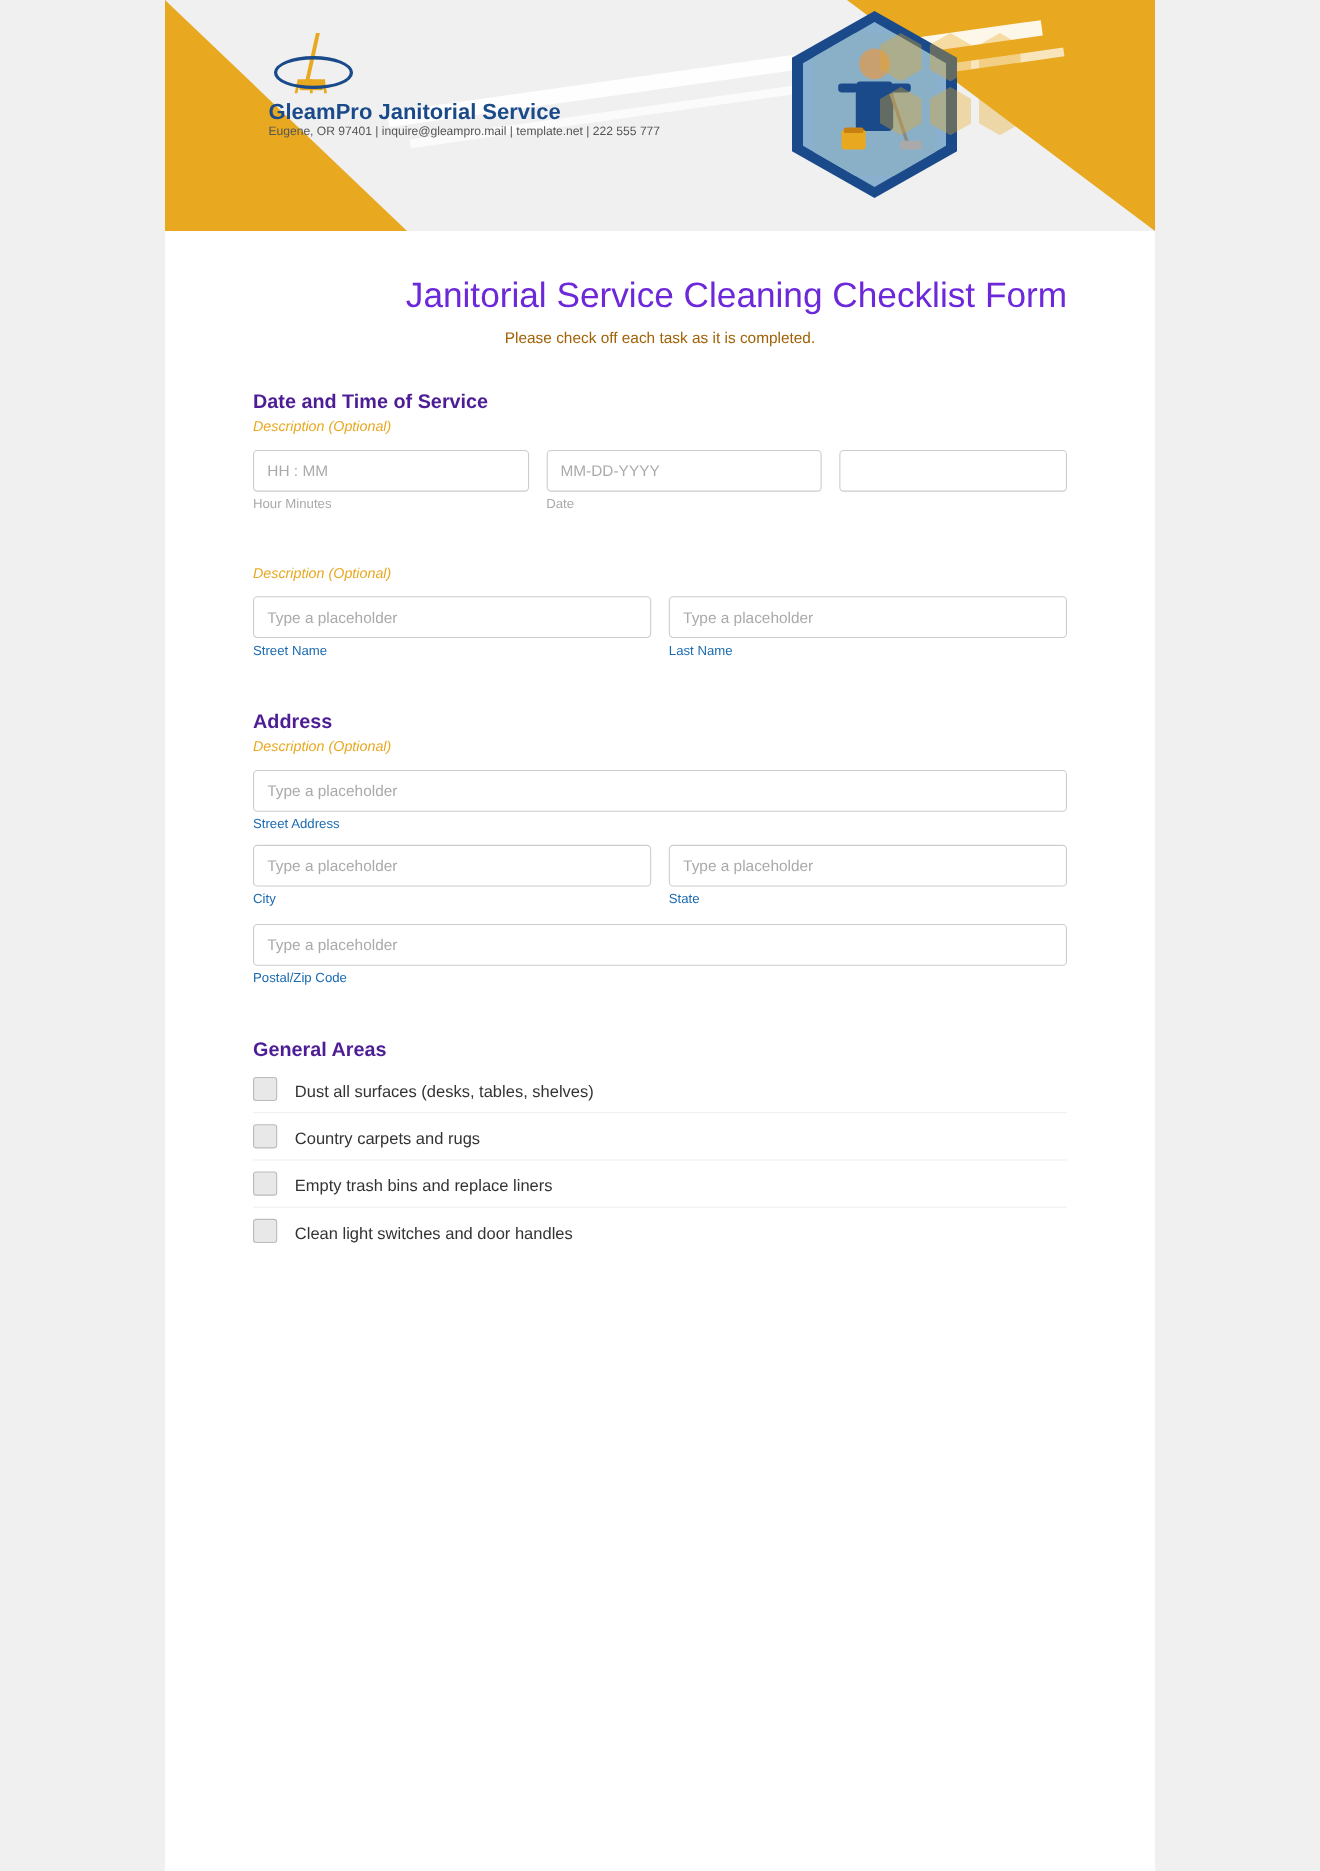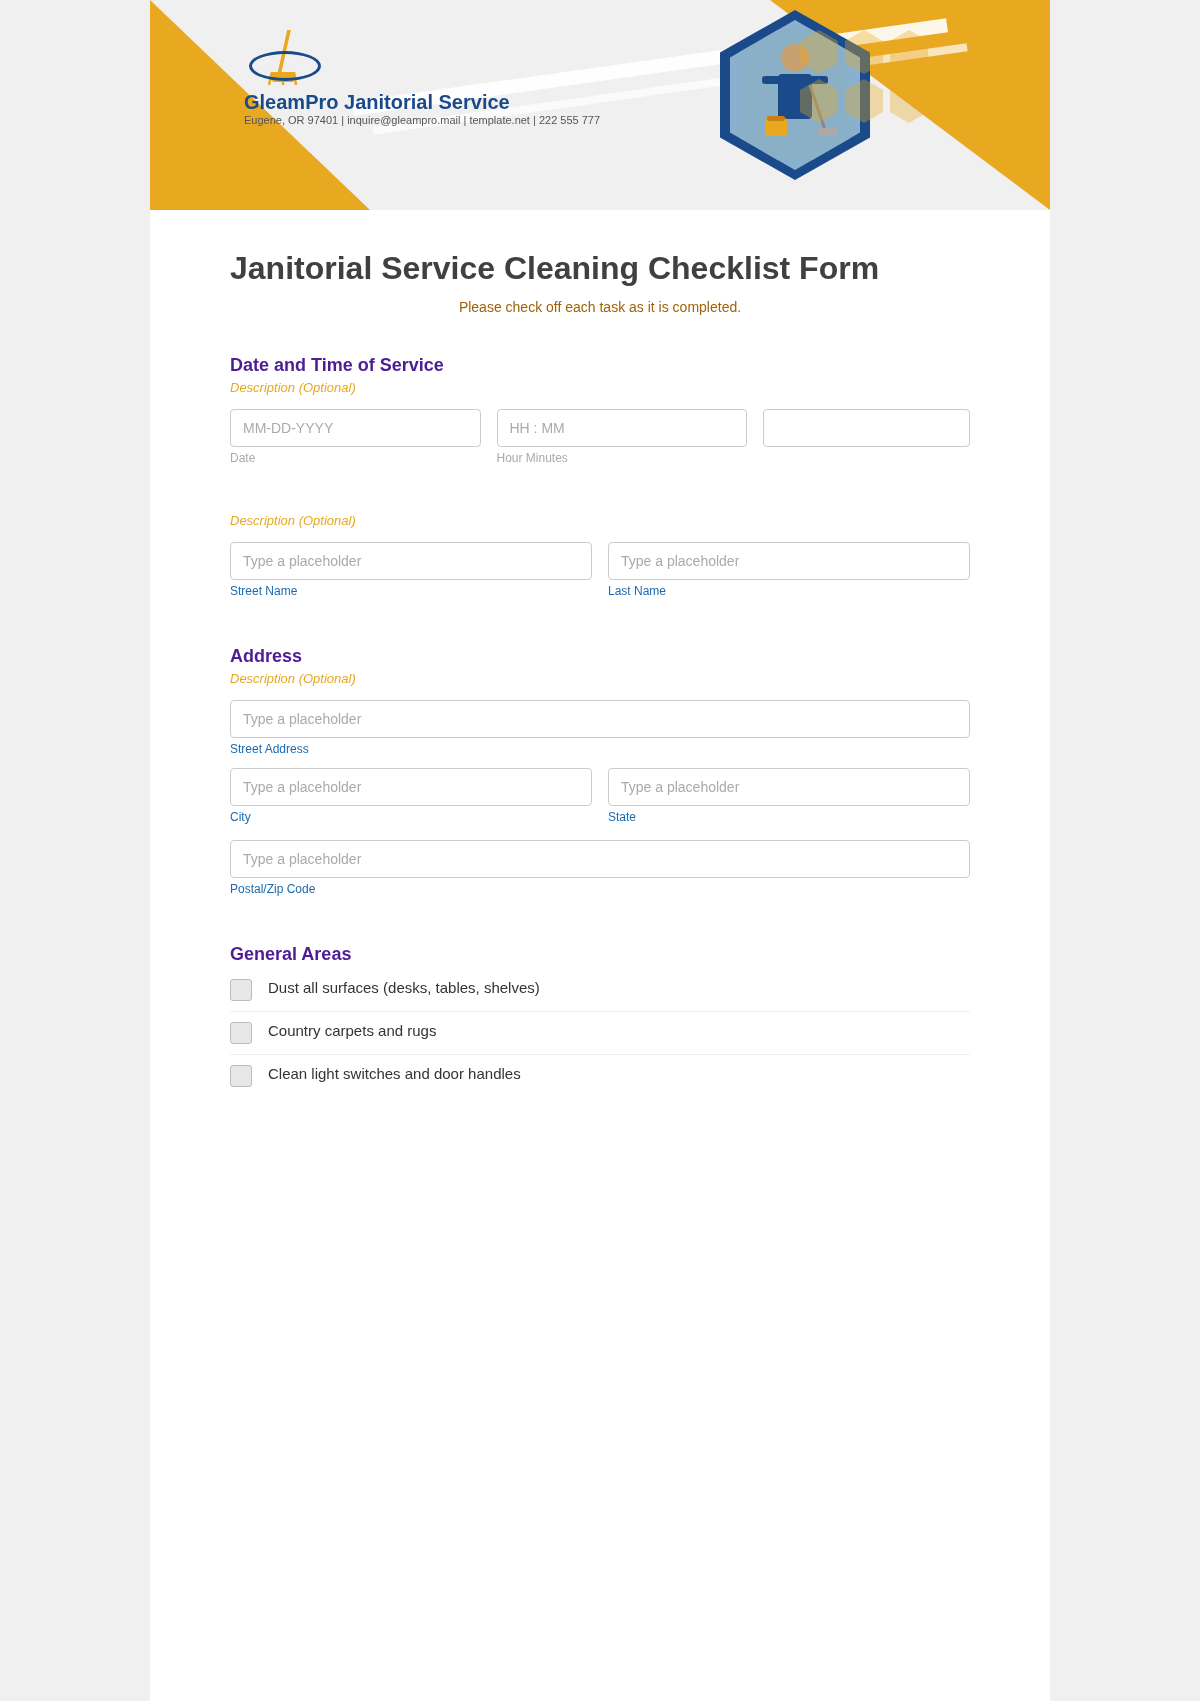--- a/index.html
+++ b/index.html
@@ -153,23 +153,23 @@
       opacity: 0.7;
     }
 
     
     .content {
       padding: 40px 80px;
       background: #fff;
     }
     .form-title {
       font-size: 32px;
-      font-weight: bold;
-      color: #404040;
-      text-align: left;
+      font-weight: normal;
+      color: #6d28d9;
+      text-align: right;
       margin-bottom: 12px;
     }
     .form-subtitle {
       font-size: 14px;
       color: #a16207;
       text-align: center;
       margin-bottom: 40px;
     }
 
     
@@ -225,21 +225,21 @@
       color: #1a6ab0;
     }
 
     
     .checklist {
       list-style: none;
       padding: 0;
     }
     .checklist li {
       display: flex;
-      align-items: flex-start;
+      align-items: flex-end;
       padding: 10px 0;
       font-size: 15px;
       color: #333;
       border-bottom: 1px solid #f0f0f0;
     }
     .checklist li:last-child {
       border-bottom: none;
     }
     .checkbox-box {
       width: 22px;
@@ -313,26 +313,26 @@
   <div class="content">
 
     <h1 class="form-title">Janitorial Service Cleaning Checklist Form</h1>
     <p class="form-subtitle">Please check off each task as it is completed.</p>
 
     <div class="section">
       <div class="section-title">Date and Time of Service</div>
       <div class="section-desc">Description (Optional)</div>
       <div class="field-row">
         <div class="field-group">
+          <input class="form-input" type="text" placeholder="HH : MM" style="">
+          <span class="field-label">Hour Minutes</span>
+        </div>
+        <div class="field-group">
           <input class="form-input" type="text" placeholder="MM-DD-YYYY" style="">
           <span class="field-label">Date</span>
-        </div>
-        <div class="field-group">
-          <input class="form-input" type="text" placeholder="HH : MM" style="">
-          <span class="field-label">Hour Minutes</span>
         </div>
         <div class="field-group narrow">
           <input class="form-input" type="text" style="">
         </div>
       </div>
     </div>
 
     <div class="section">
       <div class="section-desc">Description (Optional)</div>
       <div class="field-row">
@@ -378,19 +378,23 @@
         <li>
           <div class="checkbox-box"></div>
           <span>Dust all surfaces (desks, tables, shelves)</span>
         </li>
         <li>
           <div class="checkbox-box"></div>
           <span>Country carpets and rugs</span>
         </li>
         <li>
           <div class="checkbox-box"></div>
+          <span>Empty trash bins and replace liners</span>
+        </li>
+        <li>
+          <div class="checkbox-box"></div>
           <span>Clean light switches and door handles</span>
         </li>
       </ul>
     </div>
 
   </div>
 </div>
 
 </body></html>

